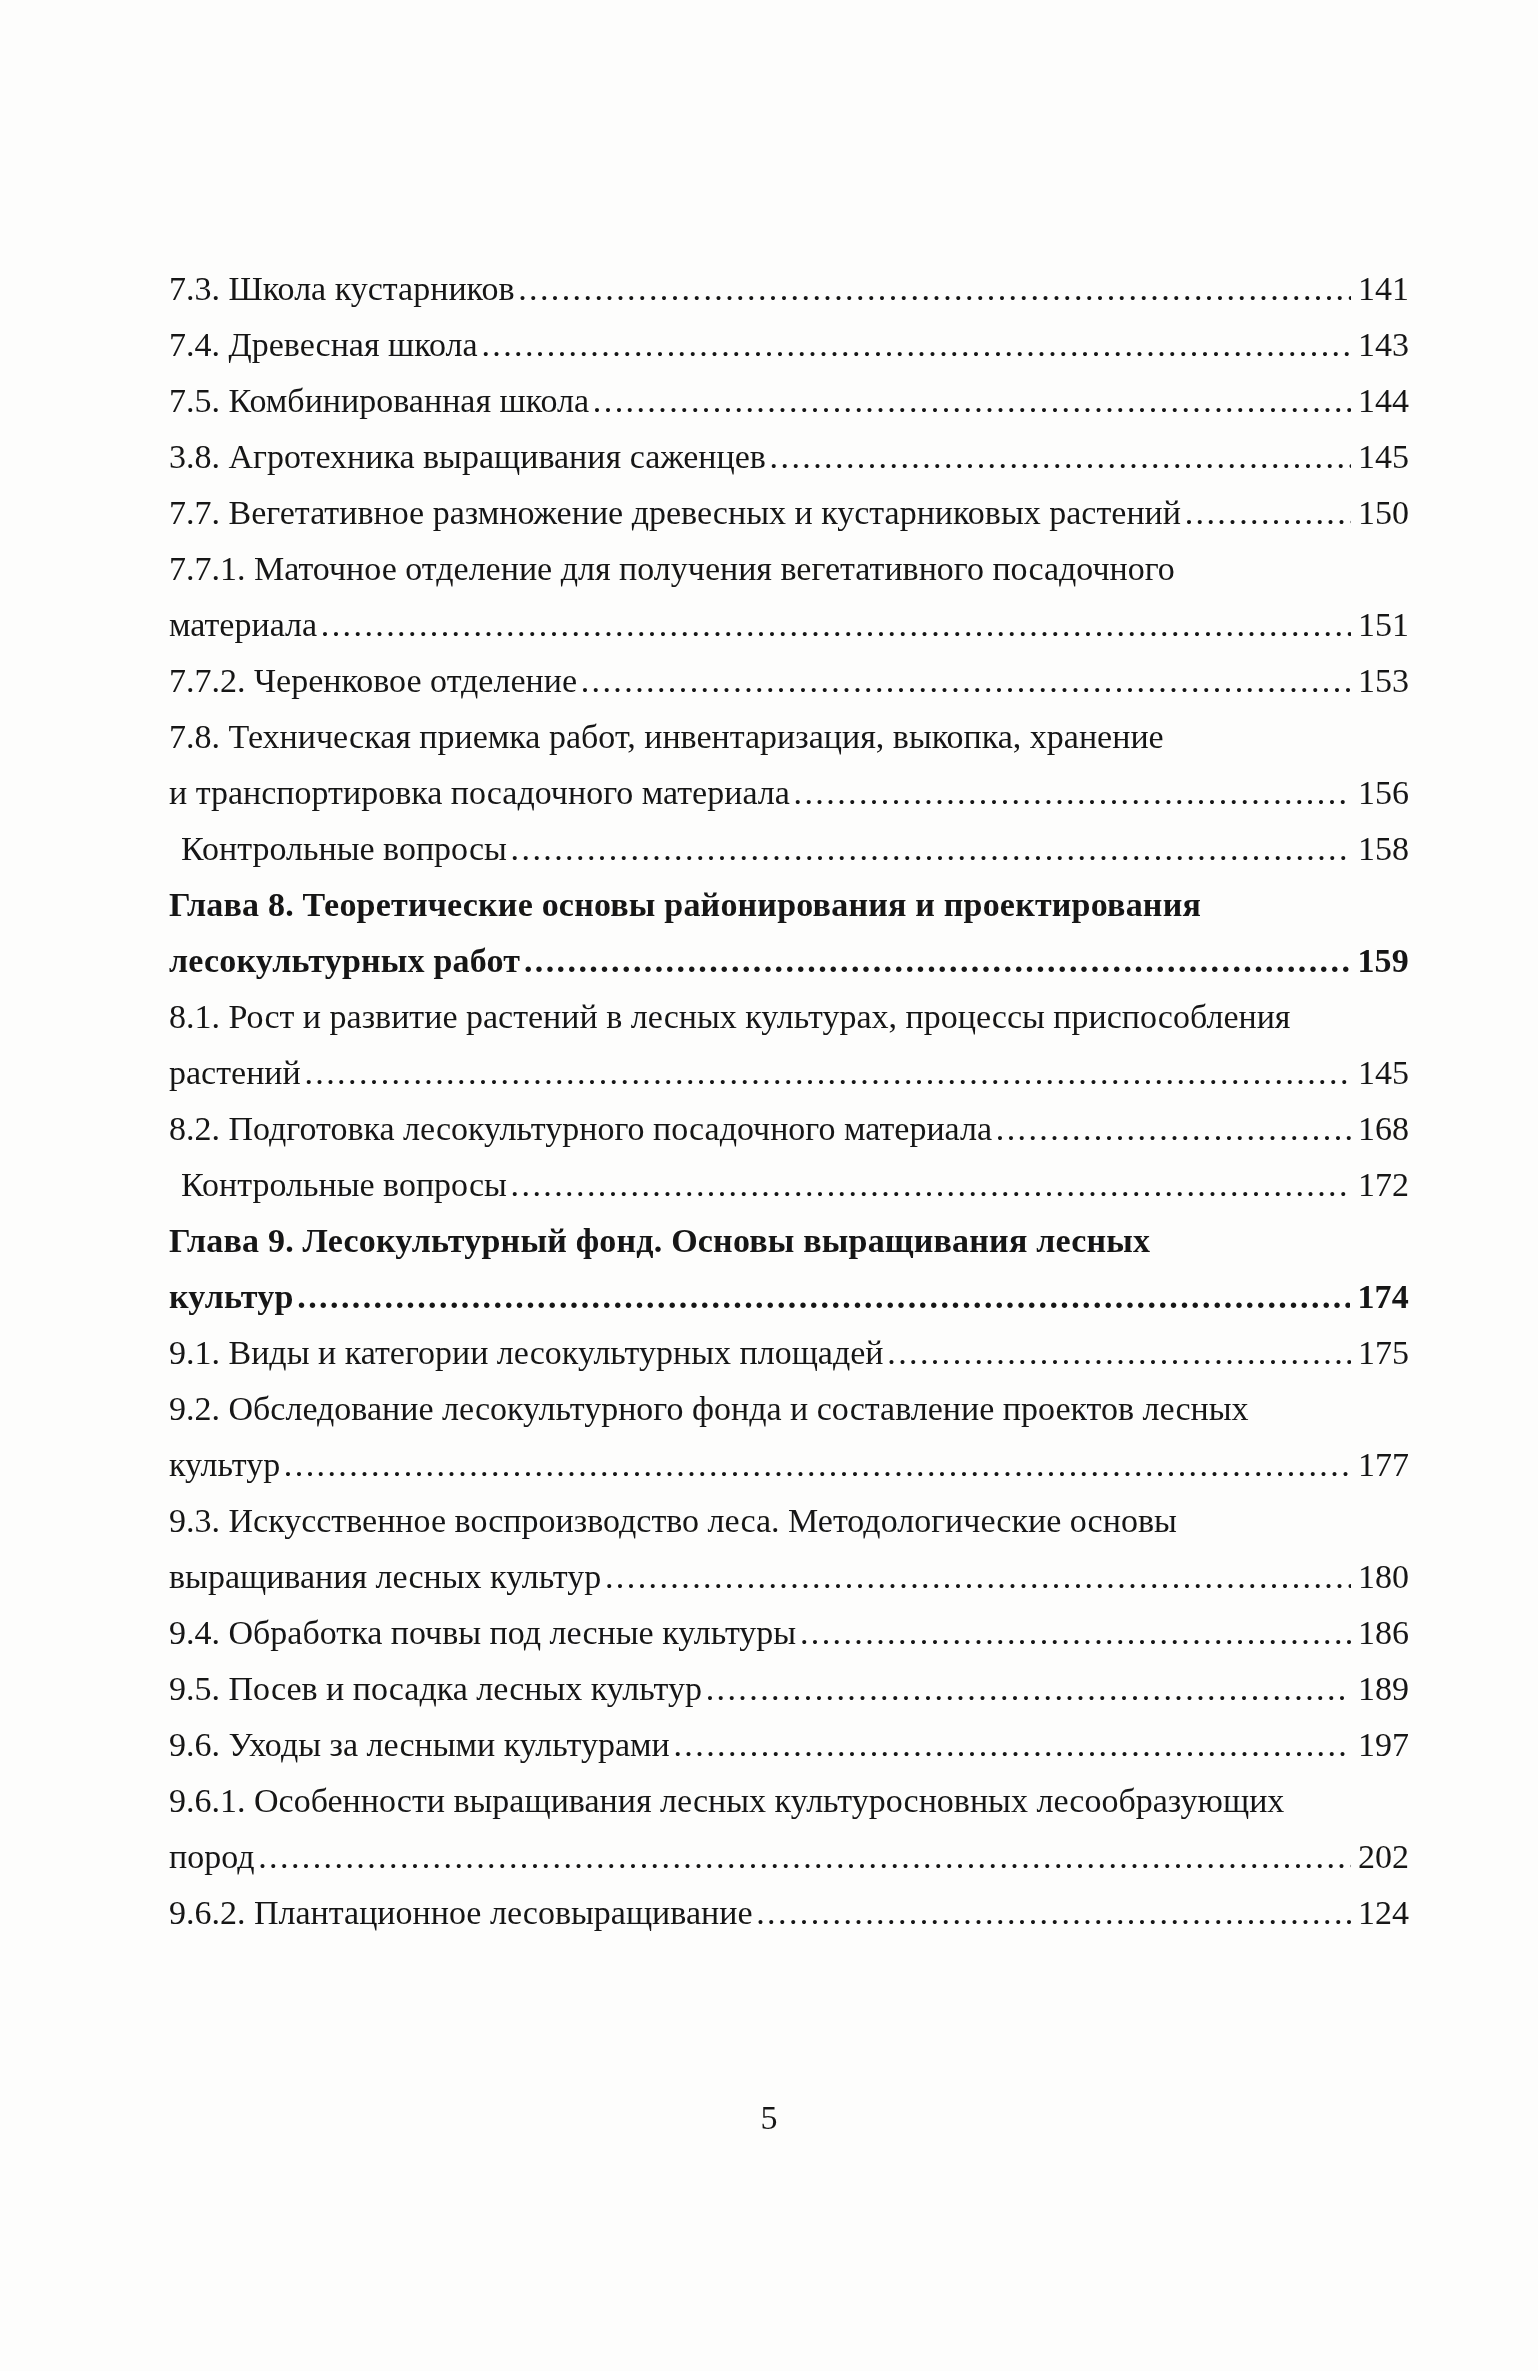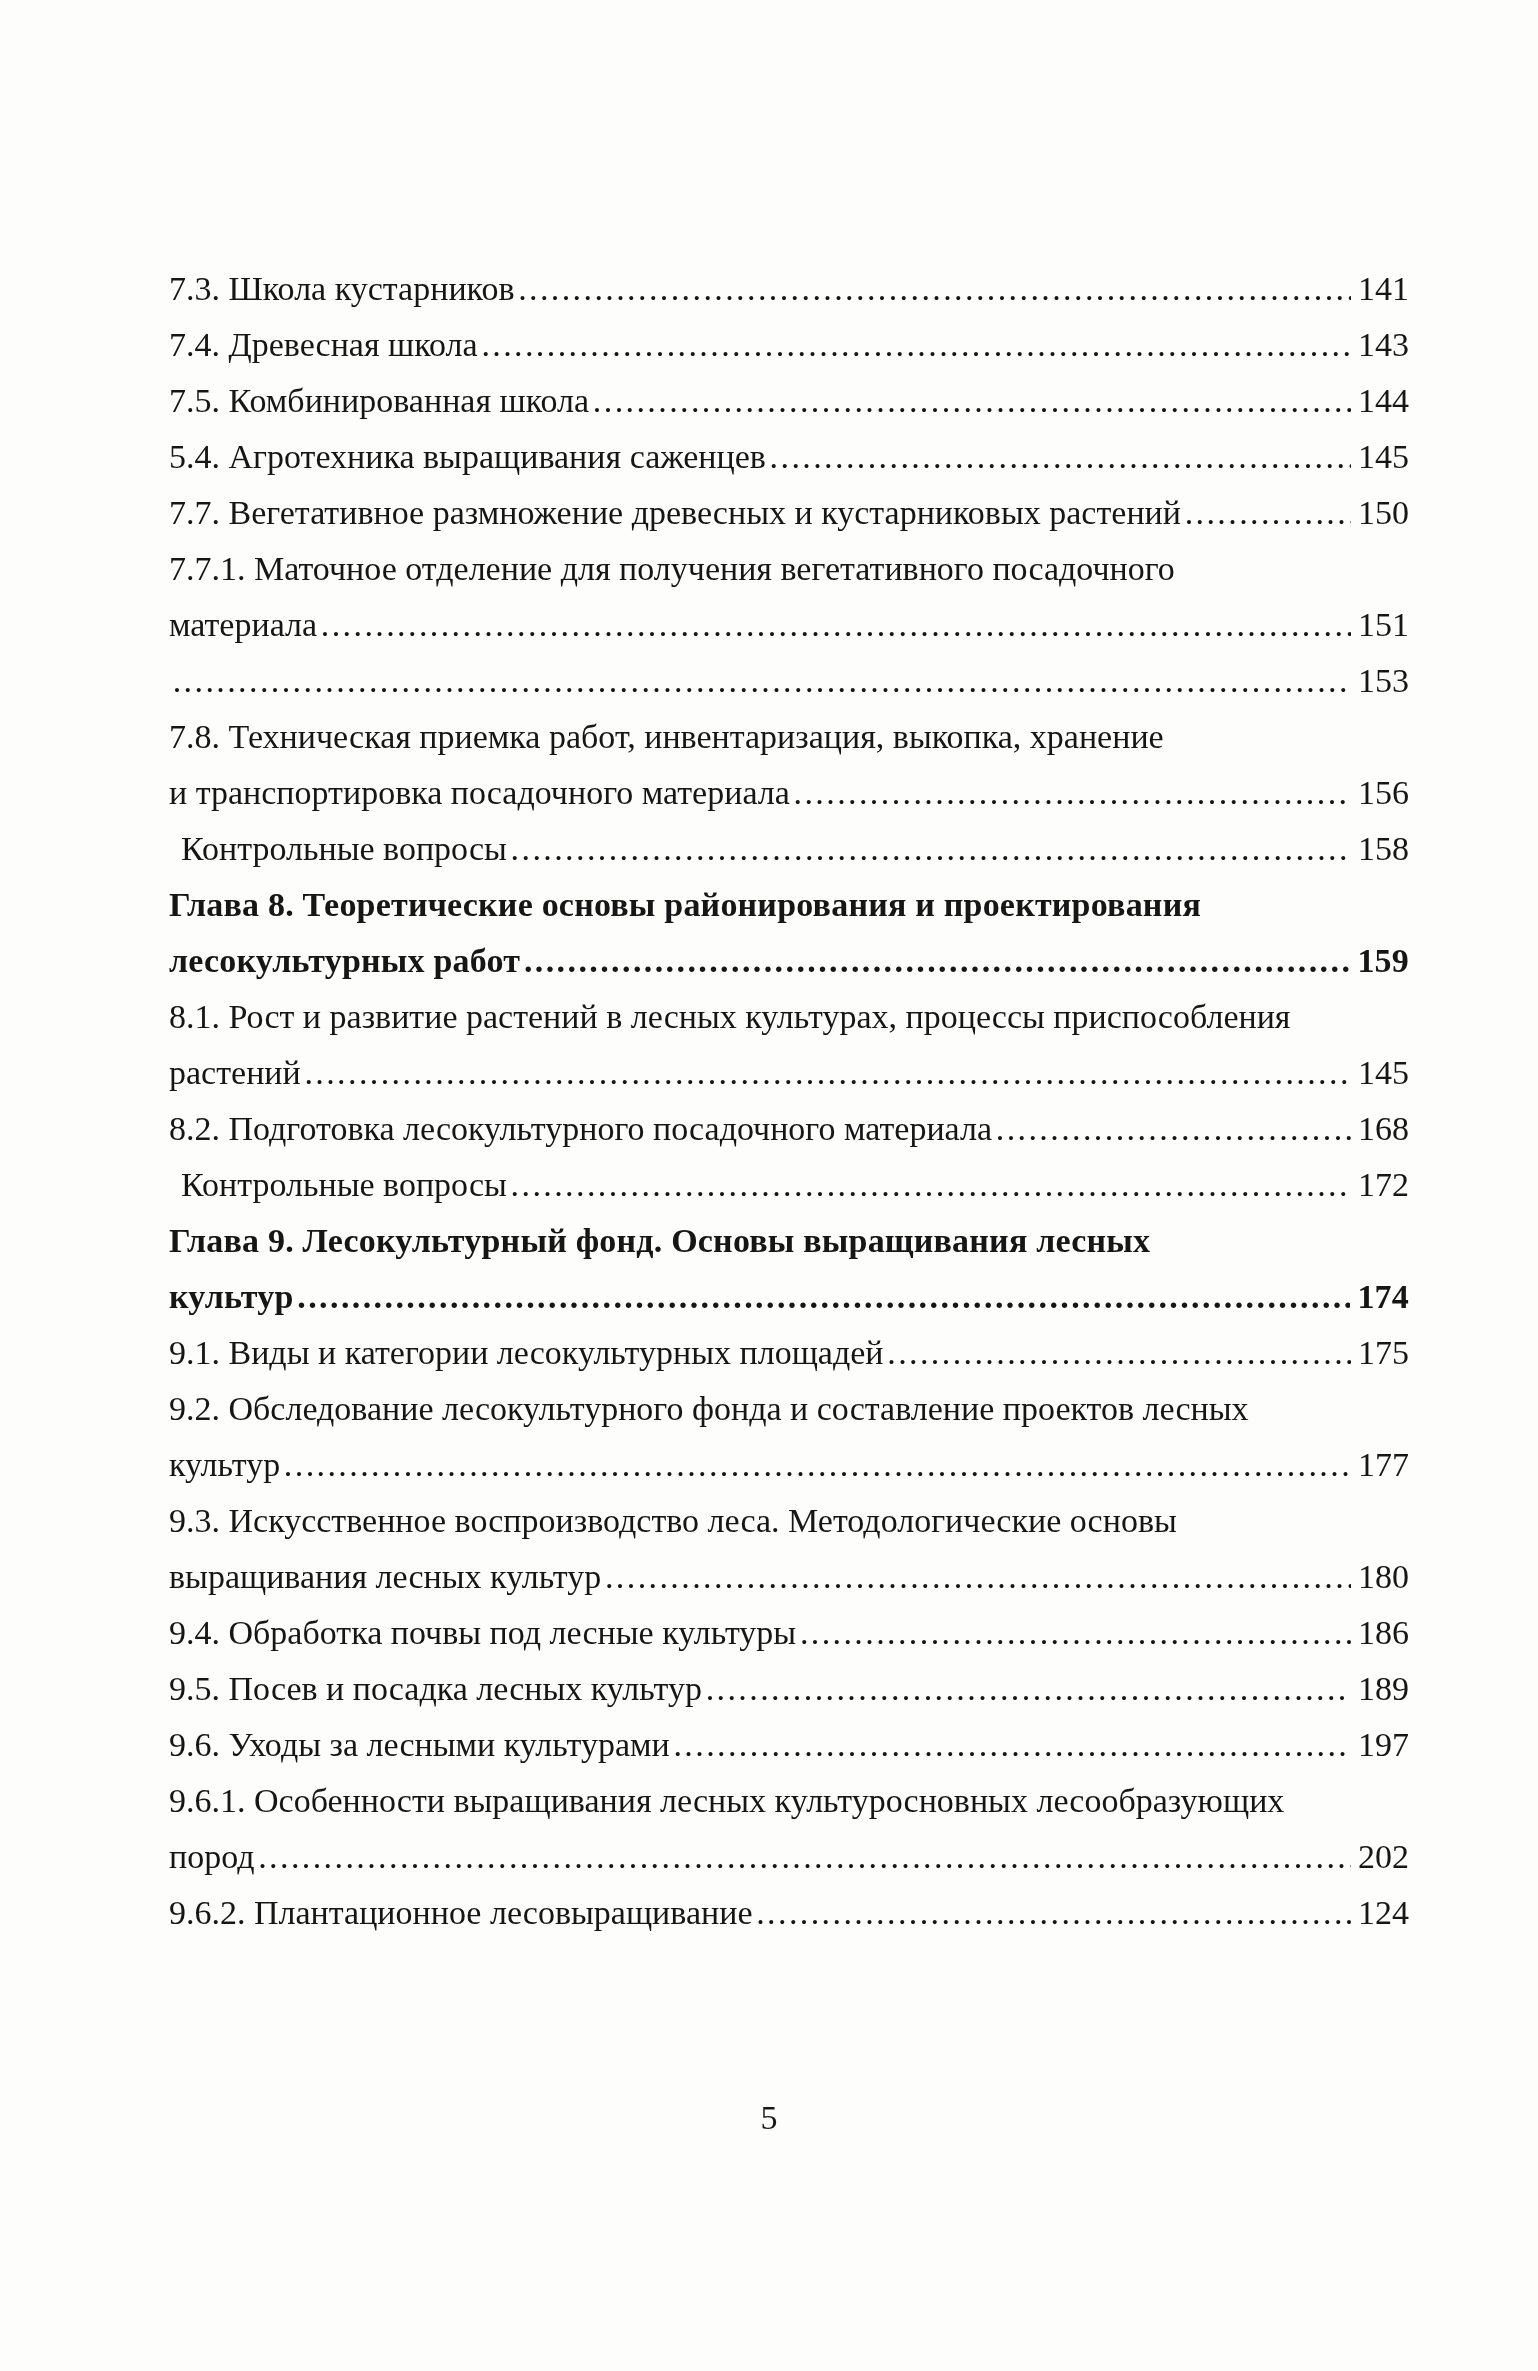--- a/index.html
+++ b/index.html
@@ -89,21 +89,21 @@
       </div>
       <div class="entry entry-normal">
         <div class="line">
           <span class="title">7.5. Комбинированная школа</span>
           <span class="dots"></span>
           <span class="pagenum">144</span>
         </div>
       </div>
       <div class="entry entry-normal">
         <div class="line">
-          <span class="title">5.4. Агротехника выращивания саженцев</span>
+          <span class="title">3.8. Агротехника выращивания саженцев</span>
           <span class="dots"></span>
           <span class="pagenum">145</span>
         </div>
       </div>
       <div class="entry entry-normal">
         <div class="line">
           <span class="title">7.7. Вегетативное размножение древесных и кустарниковых растений</span>
           <span class="dots"></span>
           <span class="pagenum">150</span>
         </div>
@@ -113,20 +113,21 @@
           <span class="title">7.7.1. Маточное отделение для получения вегетативного посадочного</span>
         </div>
         <div class="line">
           <span class="title">материала</span>
           <span class="dots"></span>
           <span class="pagenum">151</span>
         </div>
       </div>
       <div class="entry entry-normal">
         <div class="line">
+          <span class="title">7.7.2. Черенковое отделение</span>
           <span class="dots"></span>
           <span class="pagenum">153</span>
         </div>
       </div>
       <div class="entry entry-normal">
         <div class="line">
           <span class="title">7.8. Техническая приемка работ, инвентаризация, выкопка,  хранение</span>
         </div>
         <div class="line">
           <span class="title">и транспортировка посадочного материала</span>

